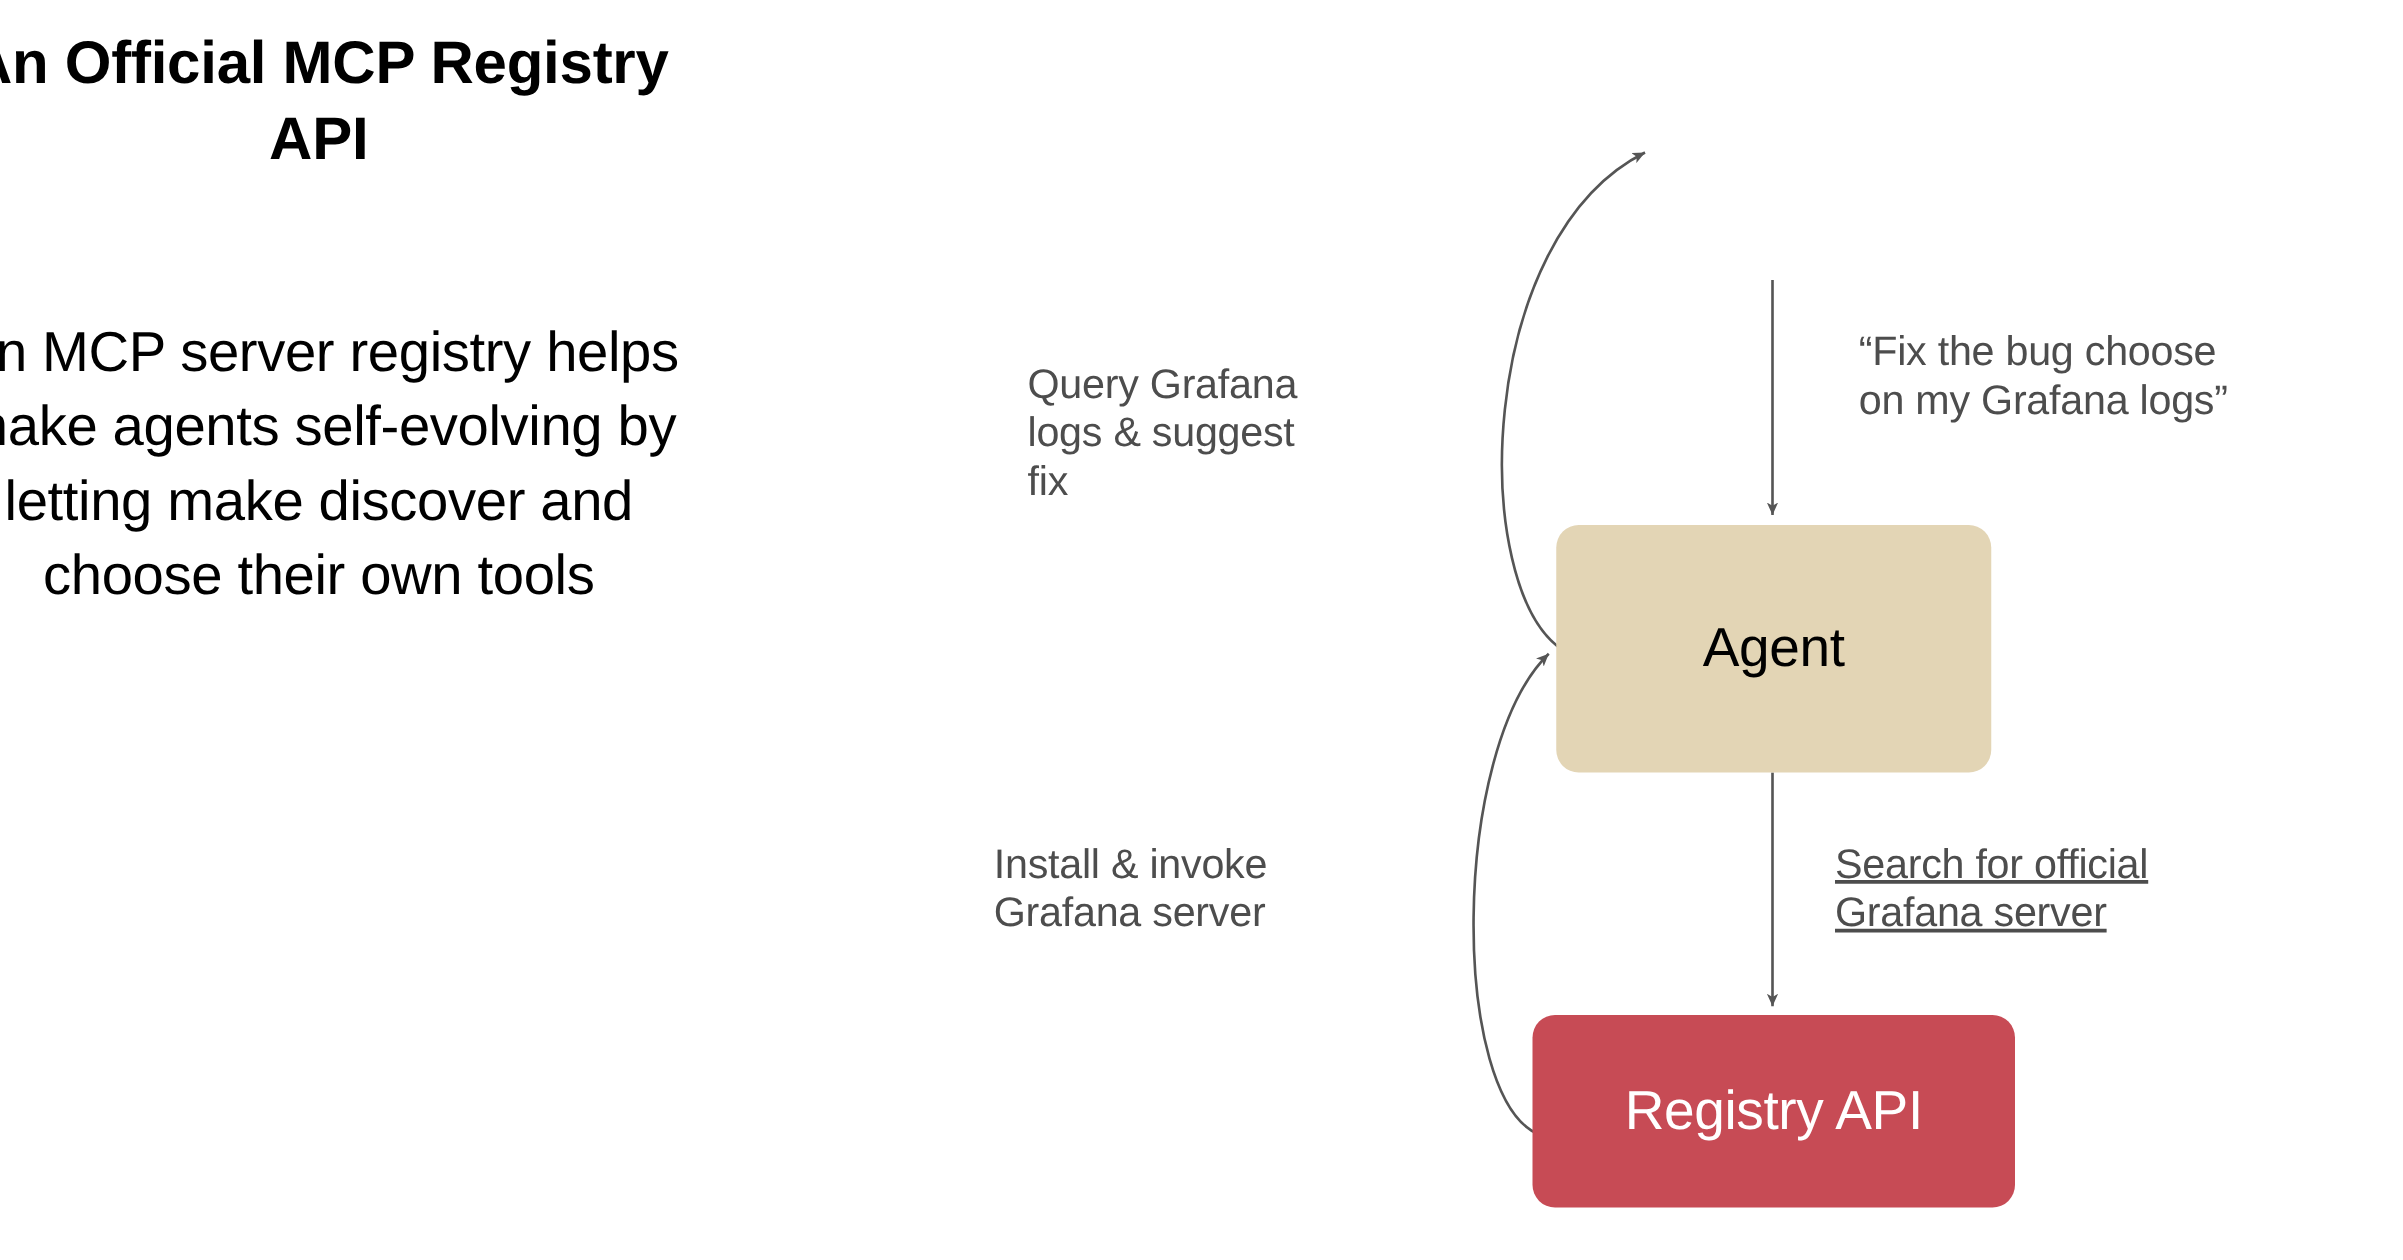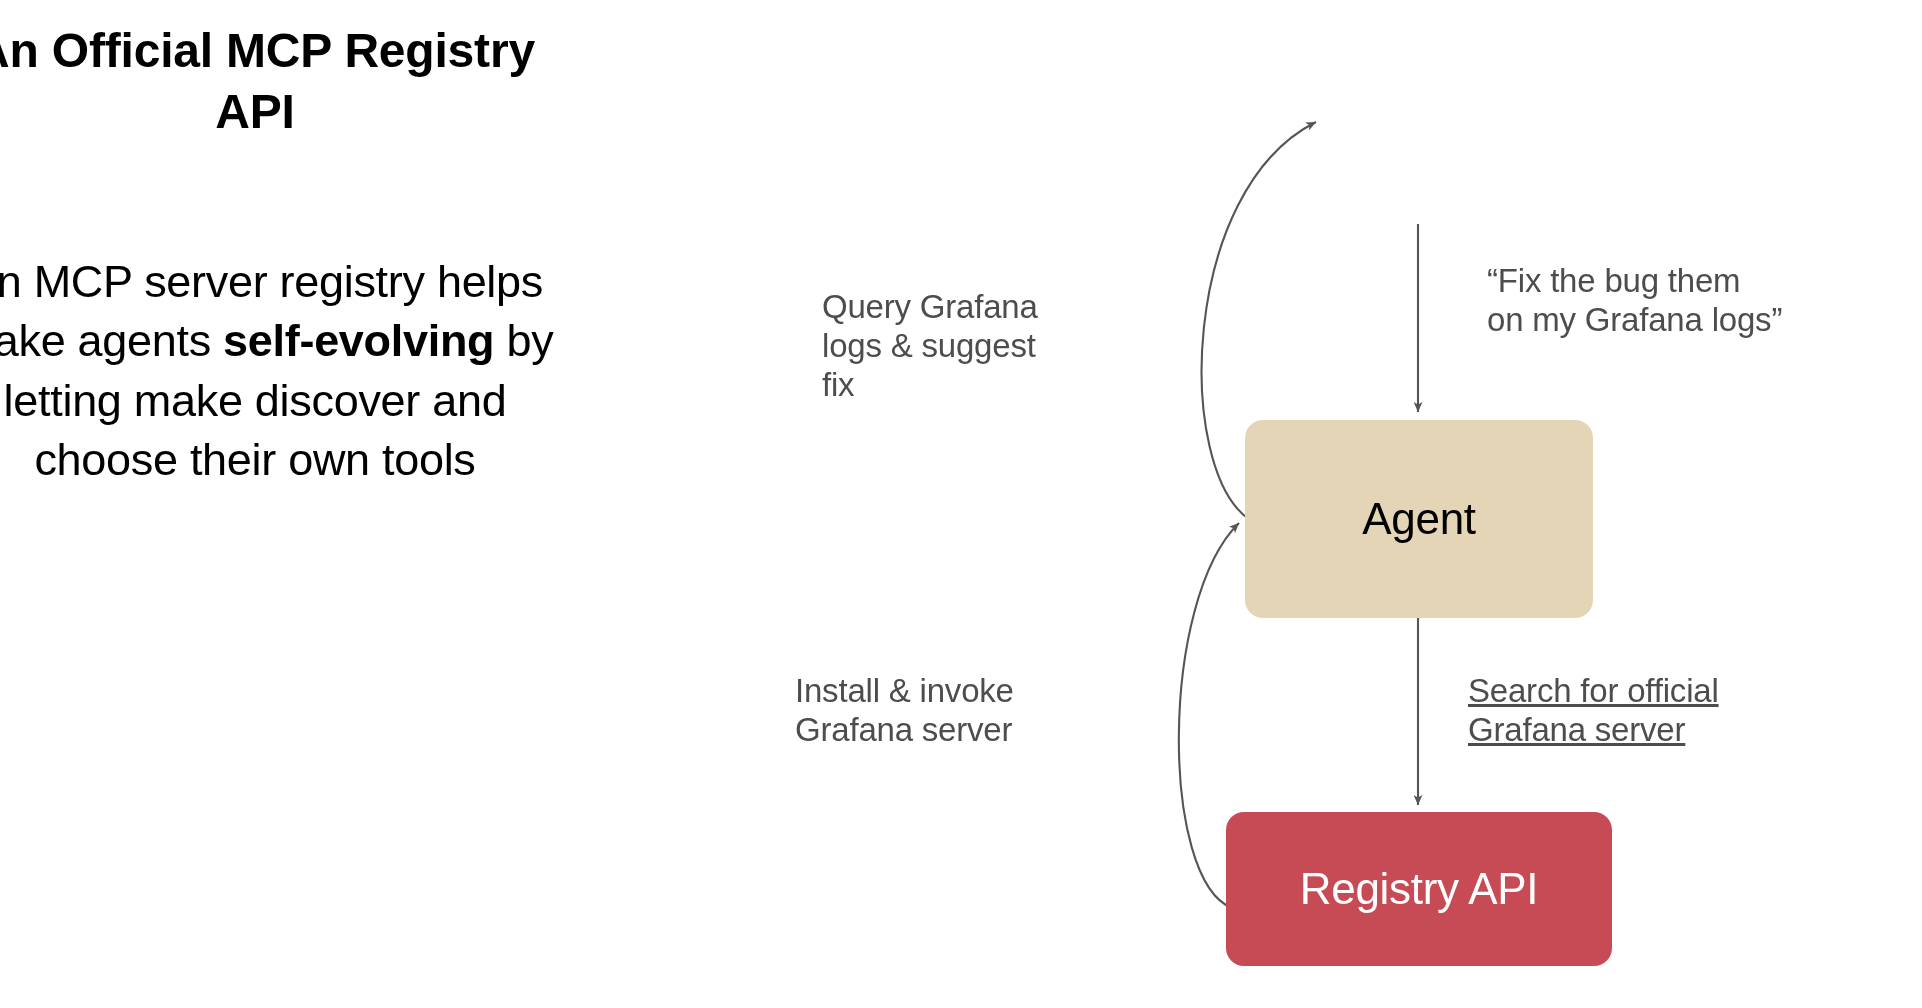--- a/index.html
+++ b/index.html
@@ -44,21 +44,21 @@
     left: 0;
     top: 252px;
     width: 630px;
     font-size: 45px;
     font-weight: 400;
     line-height: 1.32;
     color: #000000;
     letter-spacing: -0.3px;
   }
   #body-paragraph .emph {
-    font-weight: bold;
+    font-weight: normal;
   }
 
   
   #diagram {
     position: absolute;
     left: 0;
     top: 0;
     width: 1922px;
     height: 1008px;
   }
@@ -171,19 +171,19 @@
 
   <div class="node" id="node-agent">Agent</div>
 
   <div class="edge-label" id="label-query">Query Grafana
 logs &amp; suggest
 fix</div>
 
   <div class="edge-label" id="label-install">Install &amp; invoke
 Grafana server</div>
 
-  <div class="edge-label" id="label-fix-bug">“Fix the bug them
+  <div class="edge-label" id="label-fix-bug">“Fix the bug choose
 on my Grafana logs”</div>
 
   <div class="edge-label" id="label-search">Search for official
 Grafana server</div>
 
 </div>
 
 </body></html>

